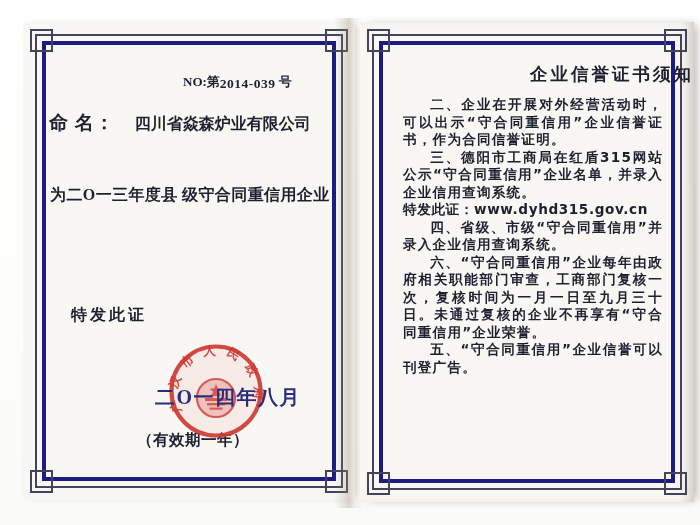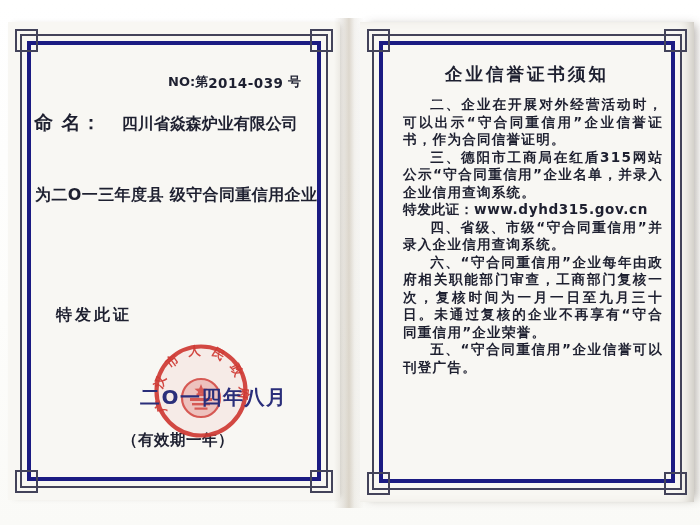--- a/index.html
+++ b/index.html
@@ -8,21 +8,21 @@
     --seal_red:#cf3a34;
     --date_navy:#2a2e7a;
     --text_dark:#1e2030;
     --paper:#f8f7f3;
   }
   *{margin:0;padding:0;box-sizing:border-box;}
   body{width:700px;height:525px;overflow:hidden;font-family:"DejaVu Sans",sans-serif;}
   .photo{position:relative;width:700px;height:525px;background:linear-gradient(180deg,#ffffff 0%,#fdfdfb 60%,#fafaf7 100%);overflow:hidden;}
 
   .page{position:absolute;background:var(--paper);}
-  .page-left{left:8px;top:22px;width:332px;height:478px;box-shadow:3px 0 6px -3px rgba(110,100,85,.35);}
+  .page-left{left:23px;top:22px;width:332px;height:478px;box-shadow:3px 0 6px -3px rgba(110,100,85,.35);font-family:Liberation Serif, serif;}
   .page-right{left:360px;top:22px;width:334px;height:480px;box-shadow:5px 0 9px -3px rgba(90,80,70,.45), inset -10px 0 14px -8px rgba(120,110,95,.45);}
 
   .b-outer{position:absolute;inset:12px;border:2px solid var(--border_thin);}
   .b-inner{position:absolute;inset:19px;border:4px solid var(--border_navy);}
   .corner{position:absolute;width:23px;height:23px;border:2px solid var(--border_thin);background:transparent;}
   .c-tl{left:7px;top:7px;} .c-tr{right:7px;top:7px;} .c-bl{left:7px;bottom:7px;} .c-br{right:7px;bottom:7px;}
 
   .spine{position:absolute;left:334px;top:18px;width:30px;height:490px;
     background:linear-gradient(90deg,rgba(140,128,108,0) 0%,rgba(150,138,118,.18) 30%,rgba(165,150,125,.38) 50%,rgba(150,138,118,.12) 68%,rgba(140,128,108,0) 100%);}
 
@@ -32,21 +32,21 @@
   .name-line{position:absolute;left:26px;top:88px;white-space:nowrap;color:var(--text_dark);}
   .name-label{font-size:19px;font-weight:bold;letter-spacing:1px;margin-top:28px;}
   .company{font-size:16px;font-weight:bold;margin-left:20px;}
   .award-line{position:absolute;left:27px;top:163px;font-size:16px;font-weight:bold;letter-spacing:.4px;color:var(--text_dark);white-space:nowrap;}
   .issue-line{position:absolute;left:48px;top:283px;font-size:16px;font-weight:bold;letter-spacing:3px;color:var(--text_dark);}
   .seal{position:absolute;left:144px;top:320px;width:98px;height:98px;z-index:1;}
   .date-line{position:absolute;left:132px;top:362px;font-size:20px;font-weight:bold;letter-spacing:1.5px;color:var(--date_navy);z-index:2;white-space:nowrap;}
   .validity-line{position:absolute;left:114px;top:408px;font-size:15.5px;font-weight:bold;letter-spacing:.5px;color:var(--text_dark);white-space:nowrap;}
 
   
-  .notice-title{position:absolute;left:0;top:40px;width:100%;text-align:center;font-size:17.5px;font-weight:bold;letter-spacing:3px;color:var(--text_dark);}
+  .notice-title{position:absolute;left:0;top:40px;width:100%;text-align:right;font-size:17.5px;font-weight:bold;letter-spacing:3px;color:var(--text_dark);}
   .notice-body{position:absolute;left:43px;top:74px;width:260px;color:var(--text_dark);}
   .notice-body p{font-size:13.6px;line-height:17.5px;font-weight:bold;text-align:justify;text-indent:2em;letter-spacing:1.2px;}
   .notice-body p.no-indent{text-indent:0;letter-spacing:.6px;}
 </style>
 </head>
 <body>
 
 <div class="photo">
 
   <div class="page page-left">

